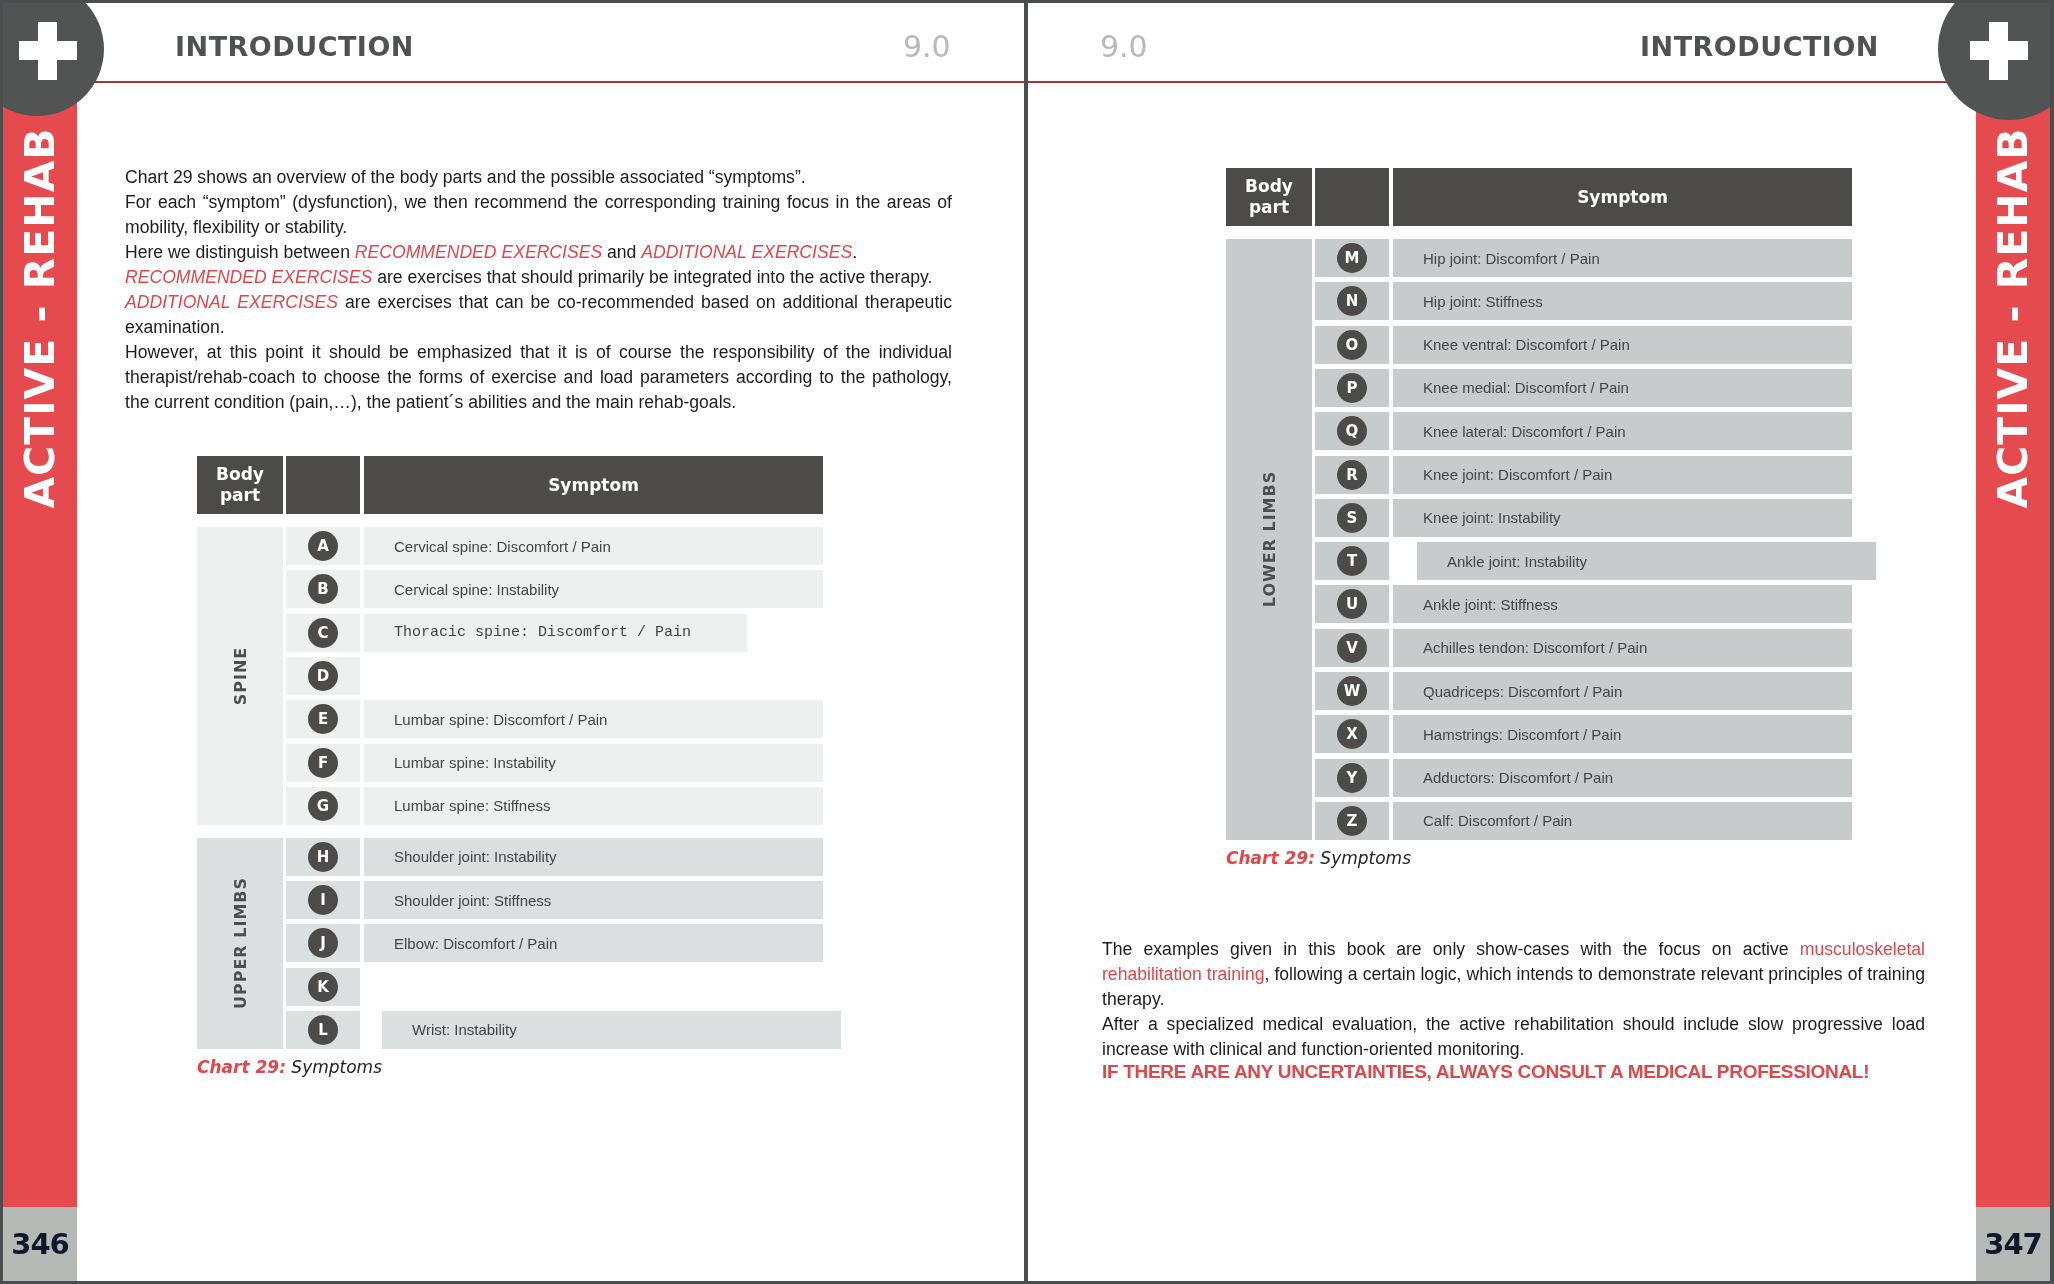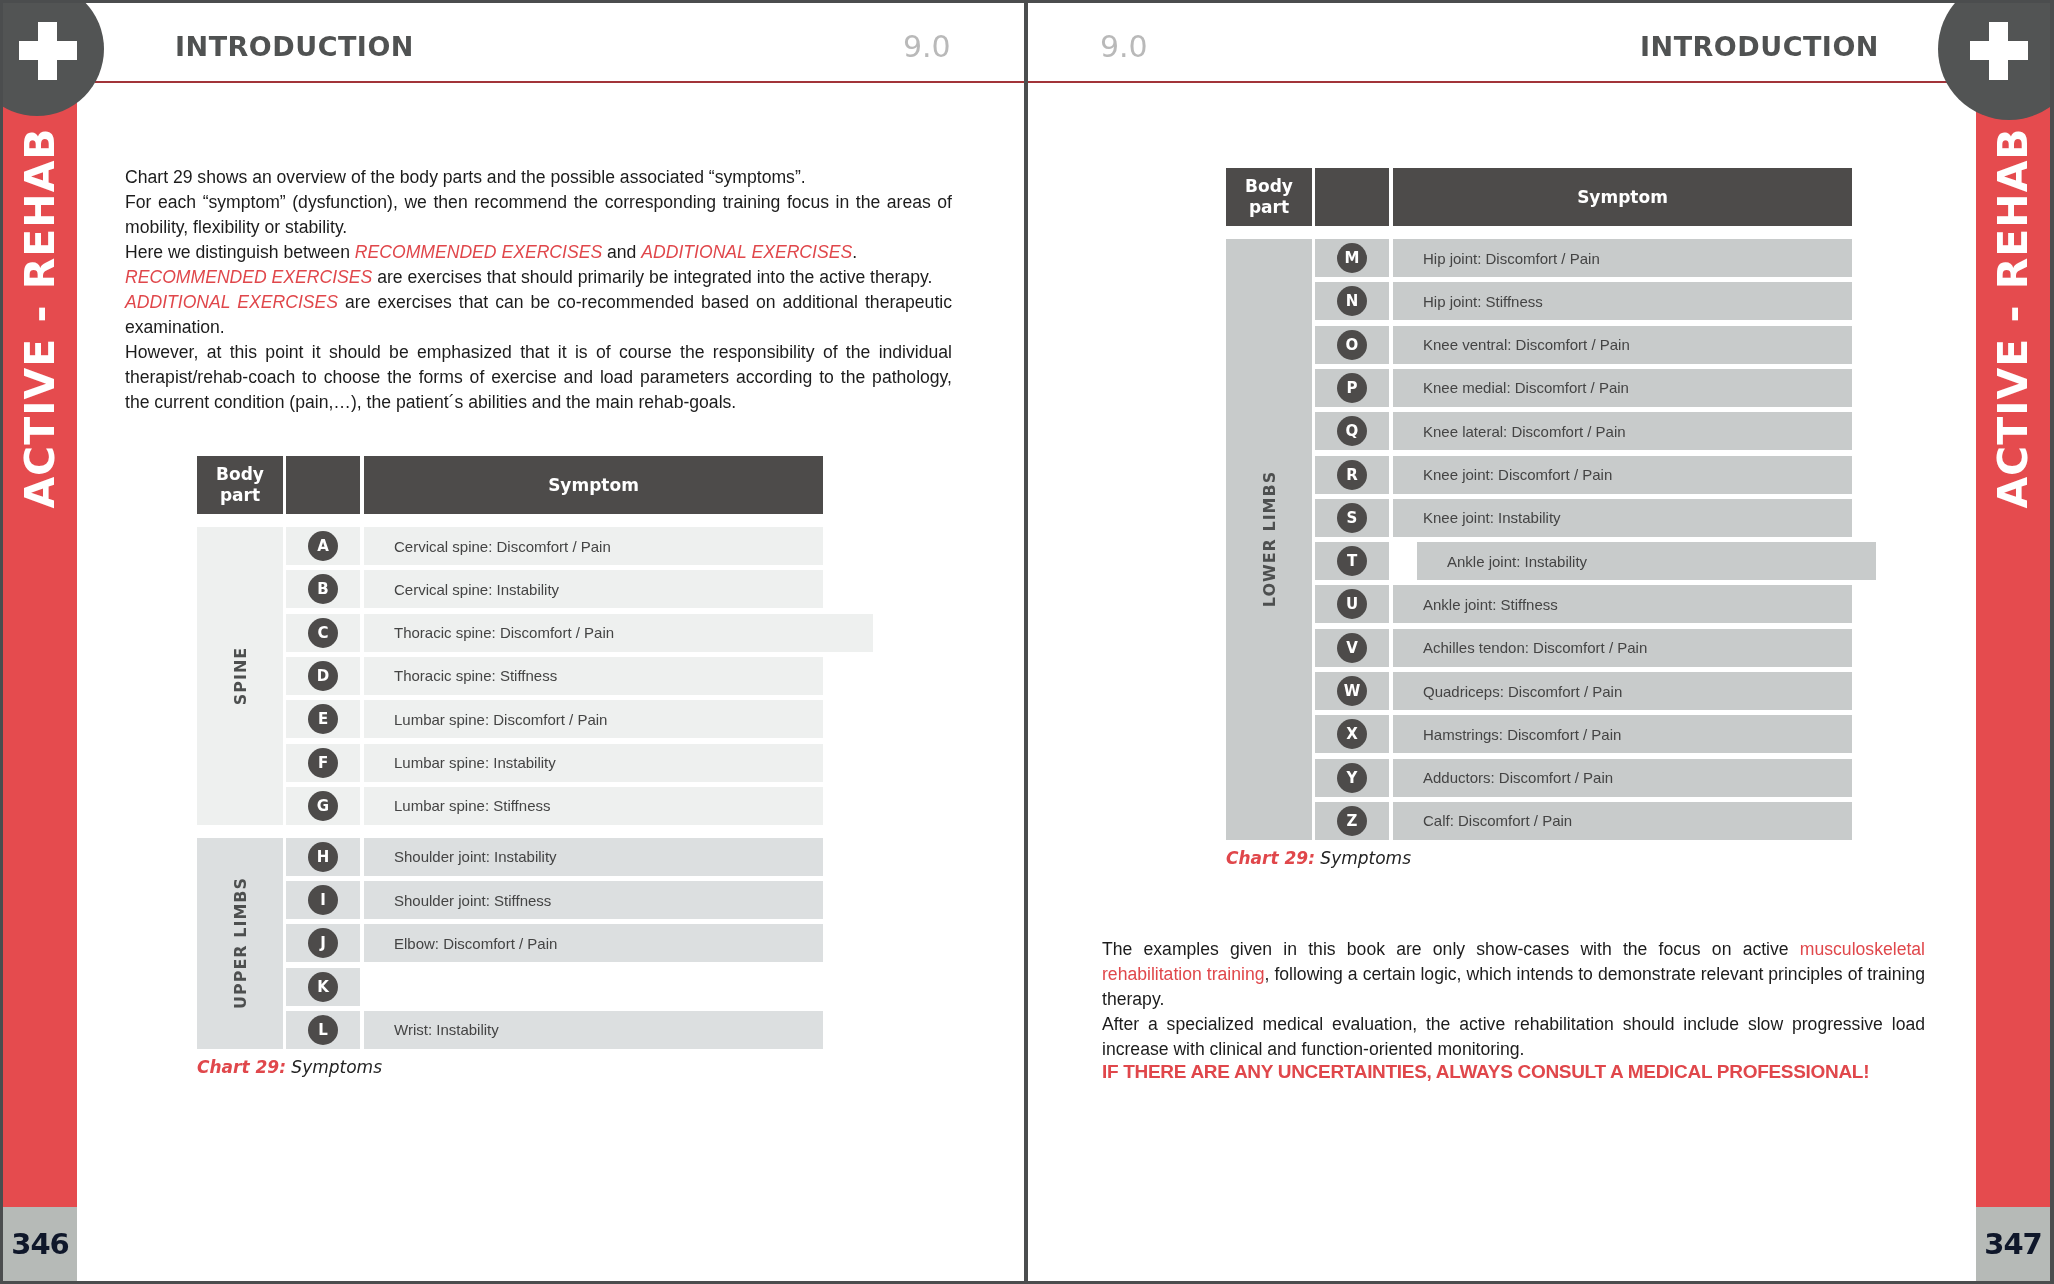--- a/index.html
+++ b/index.html
@@ -93,27 +93,26 @@
         <div class="row" style="top: 43.3px; width: 100%;">
           <div class="cell-letter row-bg" style="left: 89px; width: 74px;">
             <div class="badge">B</div>
           </div>
           <div class="cell-text row-bg" style="left: 167px; width: 459px;">Cervical spine: Instability</div>
         </div>
         <div class="row" style="top: 86.6px; width: 100%;">
           <div class="cell-letter row-bg" style="left: 89px; width: 74px;">
             <div class="badge">C</div>
           </div>
-          <div class="cell-text row-bg" style="left: 167px; width: 509px;">Thoracic spine: Discomfort / Pain</div>
+          <div class="cell-text row-bg" style="left: 167px; width: 383px; font-family: Liberation Mono, monospace;">Thoracic spine: Discomfort / Pain</div>
         </div>
         <div class="row" style="top: 129.9px; width: 100%;">
           <div class="cell-letter row-bg" style="left: 89px; width: 74px;">
             <div class="badge">D</div>
           </div>
-          <div class="cell-text row-bg" style="left: 167px; width: 459px;">Thoracic spine: Stiffness</div>
         </div>
         <div class="row" style="top: 173.2px; width: 100%;">
           <div class="cell-letter row-bg" style="left: 89px; width: 74px;">
             <div class="badge">E</div>
           </div>
           <div class="cell-text row-bg" style="left: 167px; width: 459px;">Lumbar spine: Discomfort / Pain</div>
         </div>
         <div class="row" style="top: 216.5px; width: 100%;">
           <div class="cell-letter row-bg" style="left: 89px; width: 74px;">
             <div class="badge">F</div>
@@ -151,21 +150,21 @@
         </div>
         <div class="row" style="top: 129.9px; width: 100%;">
           <div class="cell-letter row-bg" style="left: 89px; width: 74px;">
             <div class="badge">K</div>
           </div>
         </div>
         <div class="row" style="top: 173.2px; width: 100%;">
           <div class="cell-letter row-bg" style="left: 89px; width: 74px;">
             <div class="badge">L</div>
           </div>
-          <div class="cell-text row-bg" style="left: 167px; width: 459px;">Wrist: Instability</div>
+          <div class="cell-text row-bg" style="left: 185px; width: 459px;">Wrist: Instability</div>
         </div>
       </div>
     </div>
   <div class="caption" id="cap-left" style="left: 194px; top: 1054px;"><span class="cap-label">Chart 29:</span><span class="cap-text"> Symptoms</span></div>
 </div>
 
 <div class="page" id="page-right">
   <div class="strip">
     <div class="strip-title">ACTIVE - REHAB</div>
     <div class="strip-num">347</div>

